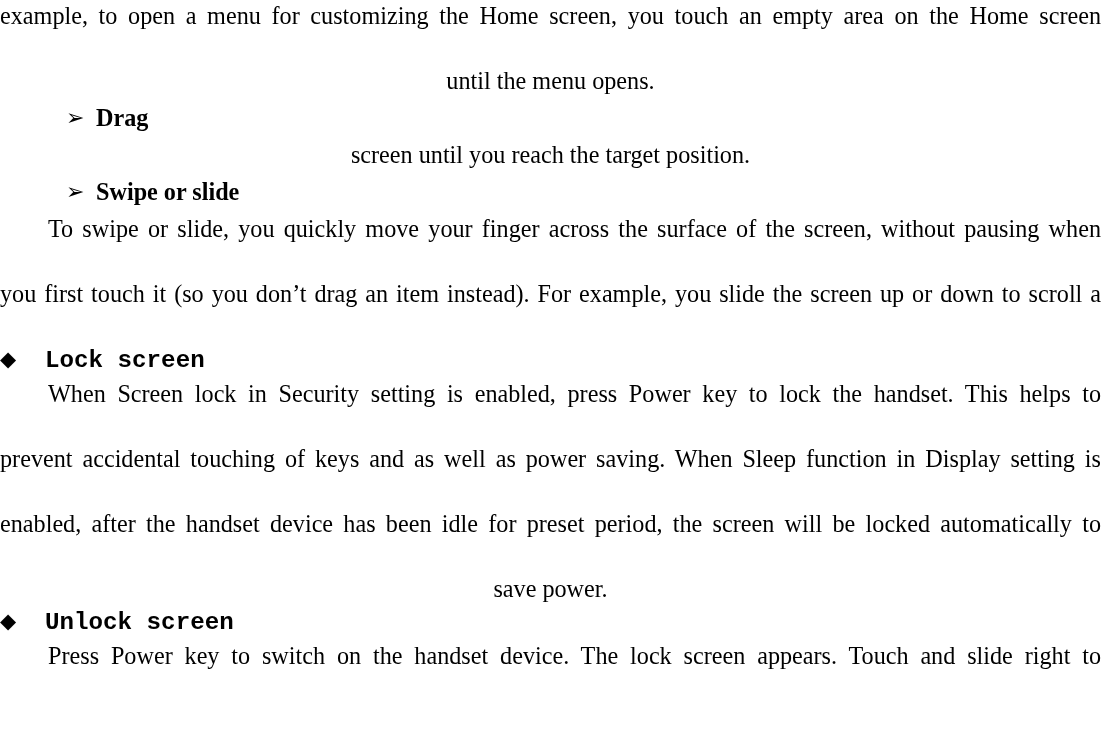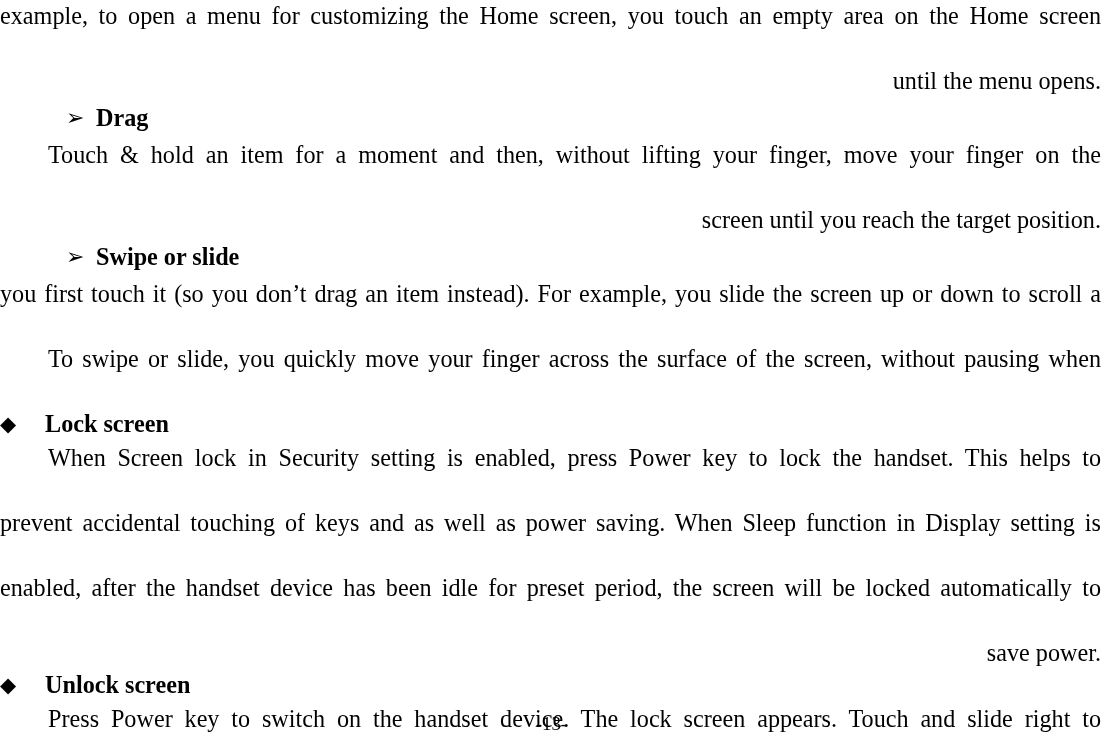--- a/index.html
+++ b/index.html
@@ -48,21 +48,21 @@
     text-align: justify;
     text-justify: inter-word;
   }
   .para > .ln.j::after {
     content: "";
     display: inline-block;
     width: 100%;
     height: 0;
   }
   .para > .ln.last {
-    text-align: right;
+    text-align: center;
   }
   .para > .ln.fi {
     text-indent: 48px;
   }
 
   
   .arrow-head {
     font-size: 24.2px;
     line-height: 32.5px;
     font-weight: bold;
@@ -99,21 +99,21 @@
     width: 45px;
     font-weight: normal;
     font-family: "DejaVu Sans", sans-serif;
     font-size: 21px;
     line-height: 32.5px;
     vertical-align: baseline;
     position: relative;
     top: -1px;
   }
   .diamond-head .label {
-    font-family: Liberation Serif, serif;
+    font-family: Liberation Mono, monospace;
     font-weight: bold;
   }
 
   
   .page-number {
     position: absolute;
     left: 0;
     right: 0;
     top: 713px;
     text-align: center;
@@ -131,31 +131,30 @@
     <div class="para">
       <span class="ln j">example, to open a menu for customizing the Home screen, you touch an empty area on the Home screen</span>
       <span class="ln last">until the menu opens.</span>
     </div>
 
     <div class="arrow-head">
       <span class="bullet">➢</span><span class="label">Drag</span>
     </div>
 
     <div class="para">
-      <span class="ln j fi">Touch &amp; hold an item for a moment and then, without lifting your finger, move your finger on the</span>
       <span class="ln last">screen until you reach the target position.</span>
     </div>
 
     <div class="arrow-head">
       <span class="bullet">➢</span><span class="label">Swipe or slide</span>
     </div>
 
     <div class="para">
+      <span class="ln j fi">To swipe or slide, you quickly move your finger across the surface of the screen, without pausing when</span>
       <span class="ln j">you first touch it (so you don’t drag an item instead). For example, you slide the screen up or down to scroll a</span>
-      <span class="ln j fi">To swipe or slide, you quickly move your finger across the surface of the screen, without pausing when</span>
     </div>
 
     <div class="diamond-head">
       <span class="bullet">◆</span><span class="label">Lock screen</span>
     </div>
 
     <div class="para">
       <span class="ln j fi">When Screen lock in Security setting is enabled, press Power key to lock the handset. This helps to</span>
       <span class="ln j">prevent accidental touching of keys and as well as power saving. When Sleep function in Display setting is</span>
       <span class="ln j">enabled, after the handset device has been idle for preset period, the screen will be locked automatically to</span>
@@ -166,14 +165,13 @@
       <span class="bullet">◆</span><span class="label">Unlock screen</span>
     </div>
 
     <div class="para">
       <span class="ln j fi">Press Power key to switch on the handset device. The lock screen appears. Touch and slide right to</span>
 
     </div>
 
   </div>
 
-  <div class="page-number">-13-</div>
 </div>
 
 </body></html>

